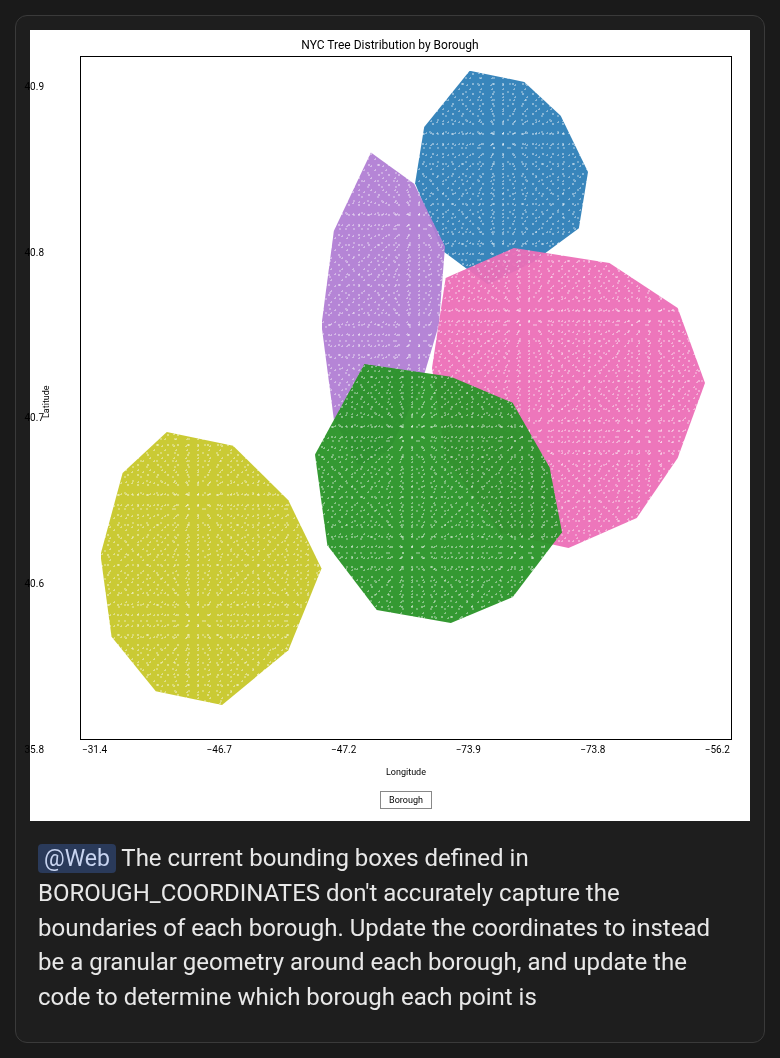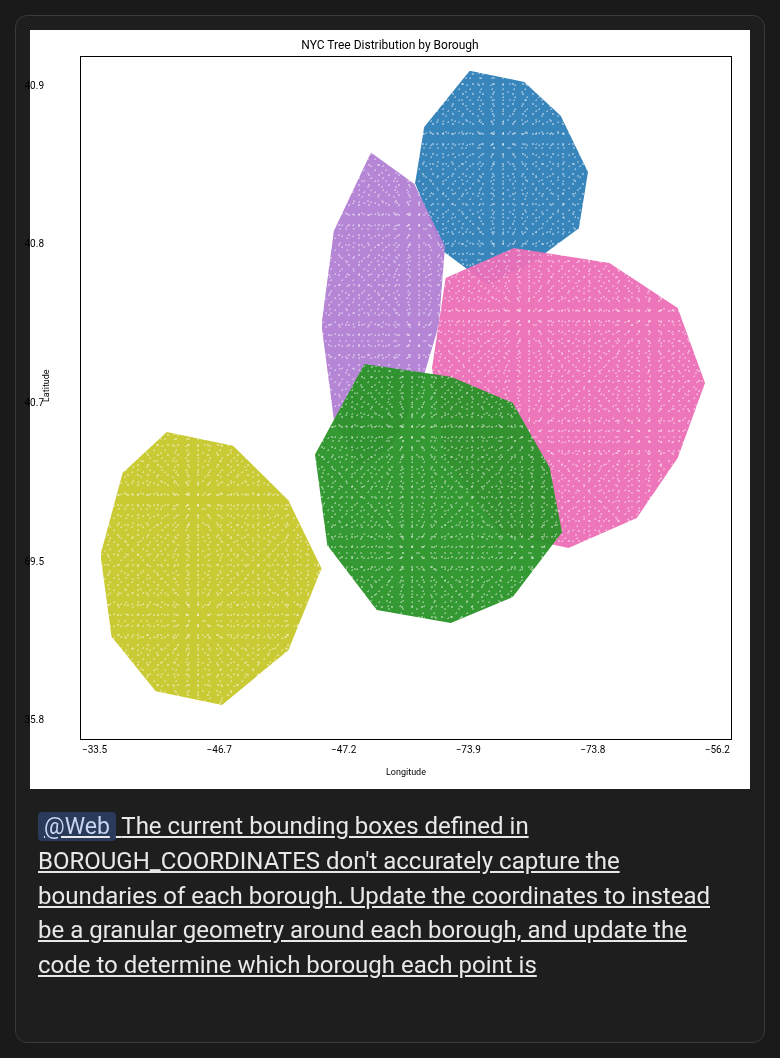--- a/index.html
+++ b/index.html
@@ -97,21 +97,20 @@
       border: 1px solid #888;
       padding: 3px 8px;
       font-size: 9px;
       color: #000;
     }
     .text-block {
       padding: 6px 22px 10px 22px;
       color: #e8e8e8;
       font-size: 24px;
       line-height: 1.45;
-      text-decoration: underline;
     }
     .mention {
       background: #2a3a5a;
       color: #c8d4f0;
       padding: 1px 6px;
       border-radius: 4px;
       font-size: 23px;
     }
     
     .borough {
@@ -167,41 +166,44 @@
 </head>
 <body>
 
 <div class="card">
   <div class="chart-container">
     <div class="chart-title">NYC Tree Distribution by Borough</div>
     <div class="plot-area">
       <div class="y-axis-label">Latitude</div>
       <div class="y-ticks">
         <div class="y-tick" style="top:92%">35.8</div>
-        <div class="y-tick" style="top:70%">69.5</div>
+        <div class="y-tick" style="top:70%">40.6</div>
         <div class="y-tick" style="top:48%">40.7</div>
         <div class="y-tick" style="top:26%">40.8</div>
         <div class="y-tick" style="top:4%">40.9</div>
       </div>
       <div class="plot-border">
         <div class="borough bronx"></div>
         <div class="borough manhattan"></div>
         <div class="borough queens"></div>
         <div class="borough brooklyn"></div>
         <div class="borough staten"></div>
       </div>
       <div class="x-ticks">
-        <span>−33.5</span>
+        <span>−31.4</span>
         <span>−46.7</span>
         <span>−47.2</span>
         <span>−73.9</span>
         <span>−73.8</span>
         <span>−56.2</span>
       </div>
       <div class="x-axis-label">Longitude</div>
+      <div class="legend-box">
+        <div class="legend">Borough</div>
+      </div>
     </div>
   </div>
 
   <div class="text-block">
     <span class="mention">@Web</span>
     <span>The current bounding boxes defined in BOROUGH_COORDINATES don't accurately capture the boundaries of each borough. Update the coordinates to instead be a granular geometry around each borough, and update the code to determine which borough each point is</span>
   </div>
 </div>
 
 </body></html>

